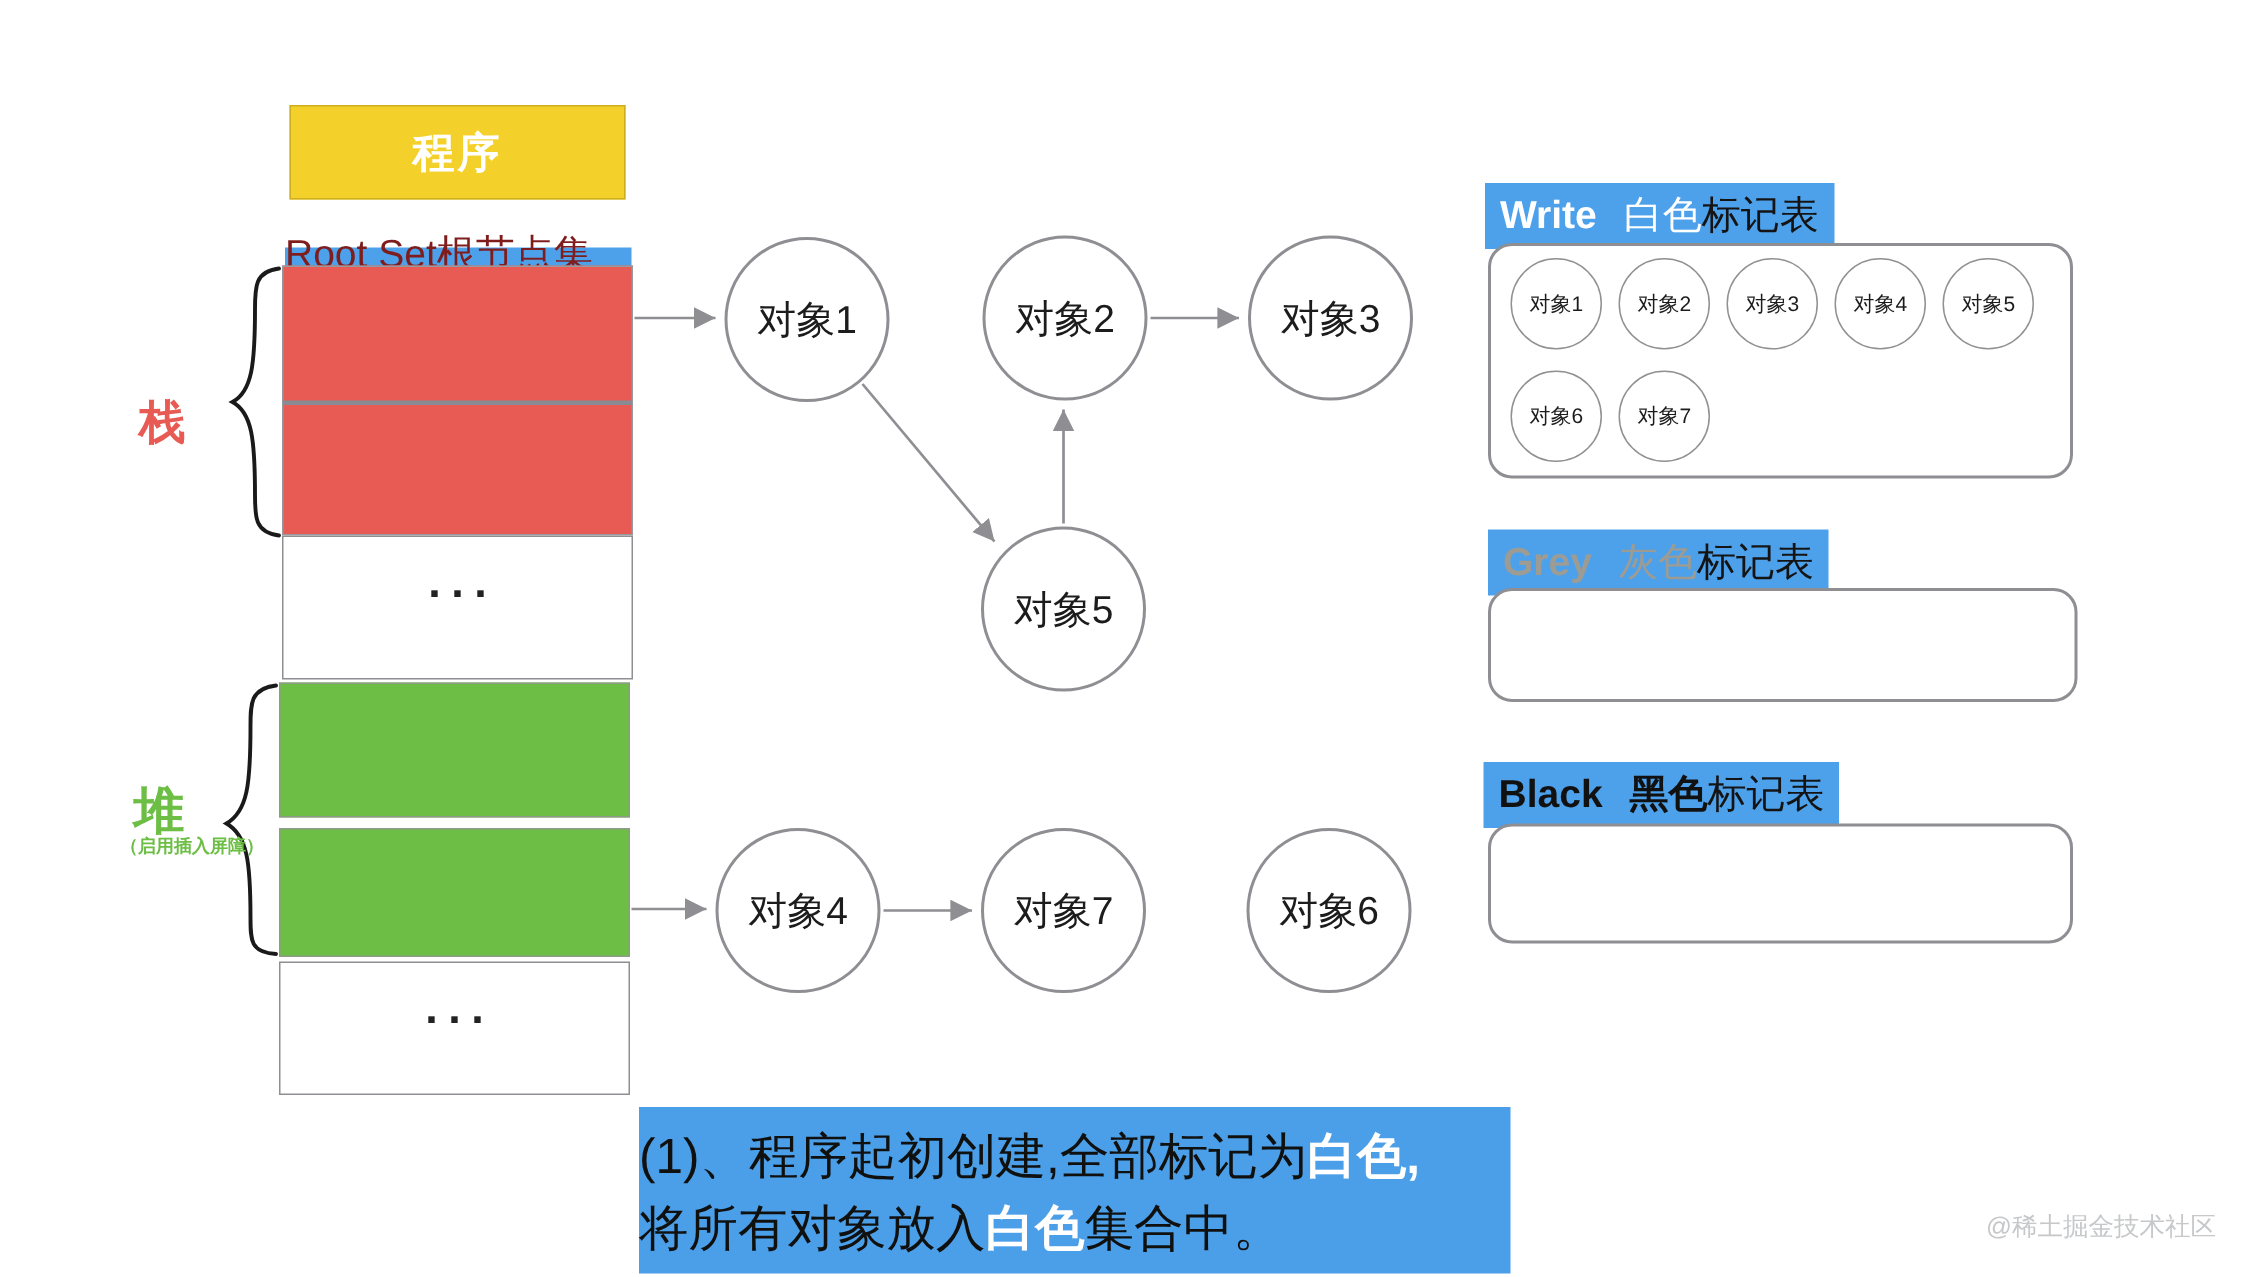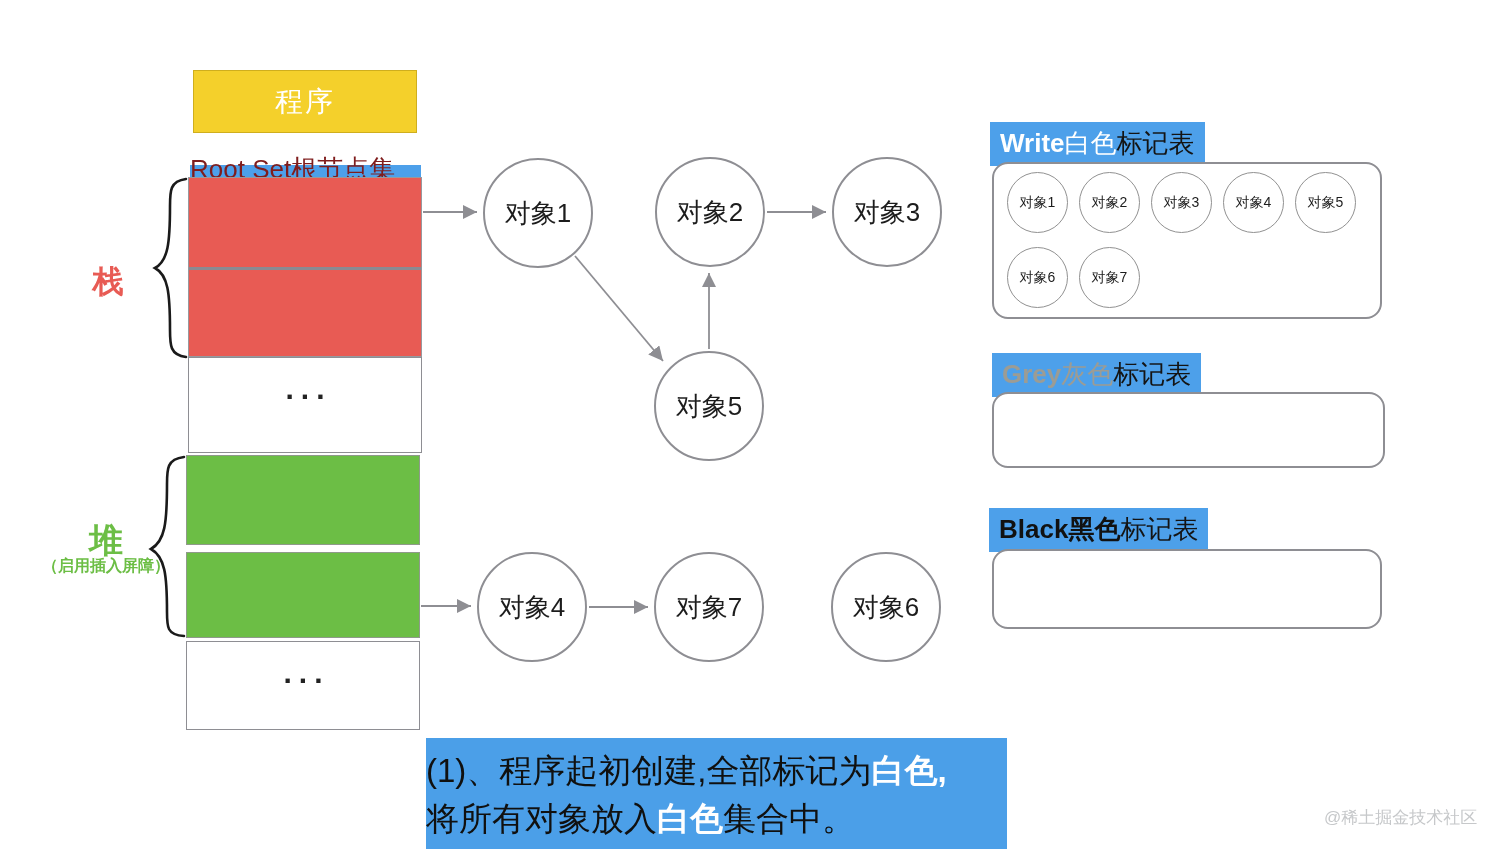--- a/index.html
+++ b/index.html
@@ -9,21 +9,21 @@
 
   .abs { position:absolute; }
 
   
   .title { left:719px; top:27px; transform:translateX(-50%); white-space:nowrap;
            font-size:26px; font-weight:700; color:#141414; letter-spacing:1px; }
 
   
   .box { display:flex; align-items:center; justify-content:center; }
   .program   { left:193px; top:70px;  width:224px; height:63px; background:#F4D02B;
-               color:#fff; font-size:28px; font-weight:400; letter-spacing:2px;
+               color:#fff; font-size:28px; font-weight:700; letter-spacing:2px;
                border:1px solid #cfae1d; }
   .rootset   { left:190px; top:133px; width:231px; height:44px; background:#4DA0EA;
                color:#7f1d1d; font-size:26px;margin-top:32px; }
   .redblock  { left:188px; top:177px; width:234px; height:180px; background:#E85B54;
                border:1px solid #97999e; }
   .red-divider { position:absolute; left:0; right:0; top:89px; height:3px; background:#8A8A92; }
   .white1    { left:188px; top:357px; width:234px; height:96px; background:#fff;
                border:1.5px solid #8E8E93; }
   .green1    { left:186px; top:455px; width:234px; height:90px; background:#6CBE45;
                border:1px solid #8f9a8a; }
@@ -31,39 +31,39 @@
                border:1px solid #8f9a8a; }
   .white2    { left:186px; top:641px; width:234px; height:89px; background:#fff;
                border:1.5px solid #8E8E93; }
   .dots { font-size:30px; font-weight:700; letter-spacing:7px; color:#222;
           padding-top:14px; text-indent:7px; }
 
   .stack-label { left:88px; top:261px; width:40px; text-align:center;
                  color:#E85B54; font-size:31px; font-weight:700; }
   .heap-label  { left:84px; top:518px; width:44px; text-align:center;
                  color:#6CBE45; font-size:34px; font-weight:700; }
-  .heap-note   { left:36px; top:556px; width:140px; text-align:center;
-                 color:#6CBE45; font-size:16px; font-weight:700; white-space:nowrap; }
+  .heap-note   { left:36px; top:556px; width:140px; text-align:right;
+                 color:#6CBE45; font-size:12px; font-weight:700; white-space:nowrap; }
 
   
   .node { width:110px; height:110px; border:2px solid #8E8E93; border-radius:50%;
           background:#fff; display:flex; align-items:center; justify-content:center;
           font-size:26px; color:#1c1c1c; }
   .n1 { left:483px; top:158px; }
   .n2 { left:655px; top:157px; }
   .n3 { left:832px; top:157px; }
   .n4 { left:477px; top:552px; }
   .n5 { left:654px; top:351px; }
   .n6 { left:831px; top:552px; }
   .n7 { left:654px; top:552px; }
 
   
   .tbl-label { display:inline-flex; align-items:baseline; background:#4DA0EA;
                padding:4px 10px 5px 10px; font-size:26px; white-space:nowrap; }
-  .tbl-label .en  { font-weight:700; margin-right:0; }
+  .tbl-label .en  { font-weight:700; margin-right:18px; }
   .tbl-label .sfx { color:#141414; font-weight:400; }
   .lbl-white { left:990px; top:122px; }
   .lbl-white .en, .lbl-white .cw { color:#ffffff; }
   .lbl-grey  { left:992px; top:353px;align-items:center; }
   .lbl-grey .en, .lbl-grey .cw { color:#9C9C94; }
   .lbl-black { left:989px; top:508px; }
   .lbl-black .en, .lbl-black .cw { color:#111; font-weight:700; }
 
   .tbl-box { border:2px solid #8E8E93; border-radius:16px; background:#fff; }
   .tb-white { left:992px; top:162px; width:390px; height:157px; }

